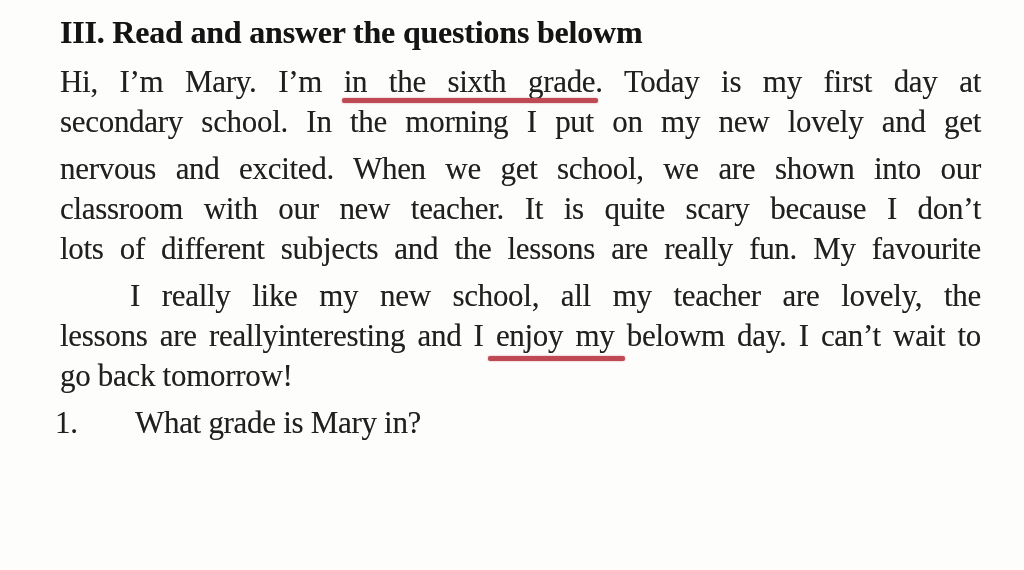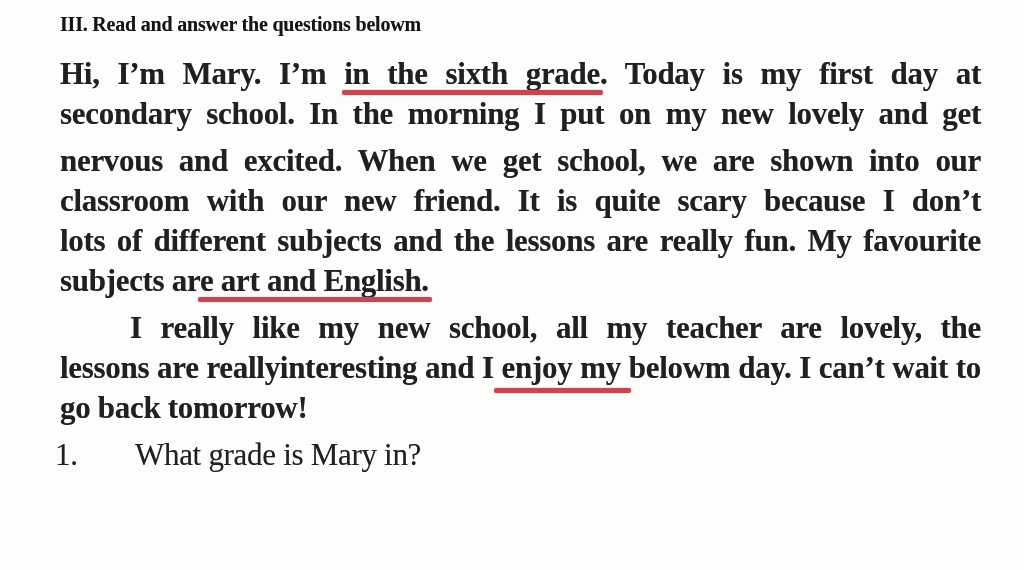--- a/index.html
+++ b/index.html
@@ -18,28 +18,28 @@
     color: var(--ink, #202020);
     text-shadow: 0 0 0.6px rgba(40,40,40,0.45);
   }
   .content {
     position: absolute;
     left: 60px;
     top: 6px;
     width: 928px;
   }
   .heading {
-    font-size: 20px;
+    font-size: 32px;
     font-weight: bold;
     line-height: 36px;
     letter-spacing: -0.2px;
-    margin: 0 0 12px 0;
+    margin: 8px 0 12px 0;
     color: #141414;
   }
-  .para { margin: 0 7px 7px 0; font-weight: bold; }
+  .para { margin: 0 7px 7px 0; }
   .line {
     font-size: 31px;
     line-height: 40px;
     height: 40px;
     letter-spacing: -0.3px;
     text-align: justify;
     text-align-last: justify;
     white-space: normal;
     overflow: visible;
   }
@@ -85,23 +85,22 @@
 
     <div class="heading">III. Read and answer the questions belowm</div>
 
     <div class="para">
       <div class="line"><span>Hi, I’m Mary. I’m </span><span class="u">in the sixth grade</span><span>. Today is my first day at</span></div>
       <div class="line"><span>secondary school. In the morning I put on my new lovely and get</span></div>
     </div>
 
     <div class="para">
       <div class="line"><span>nervous and excited. When we get school, we are shown into our</span></div>
-      <div class="line"><span>classroom with our new friend. It is quite scary because I don’t</span></div>
+      <div class="line"><span>classroom with our new teacher. It is quite scary because I don’t</span></div>
       <div class="line"><span>lots of different subjects and the lessons are really fun. My favourite</span></div>
-      <div class="line last"><span>subjects ar</span><span class="u">e art and English.</span></div>
     </div>
 
     <div class="para">
       <div class="line indent"><span>I really like my new school, all my teacher are lovely, the</span></div>
       <div class="line"><span>lessons are reallyinteresting and I </span><span class="u low">enjoy my</span><span> belowm day. I can’t wait to</span></div>
       <div class="line last"><span>go back tomorrow!</span></div>
     </div>
 
     <div class="question">
       <span class="q-num">1.</span>

